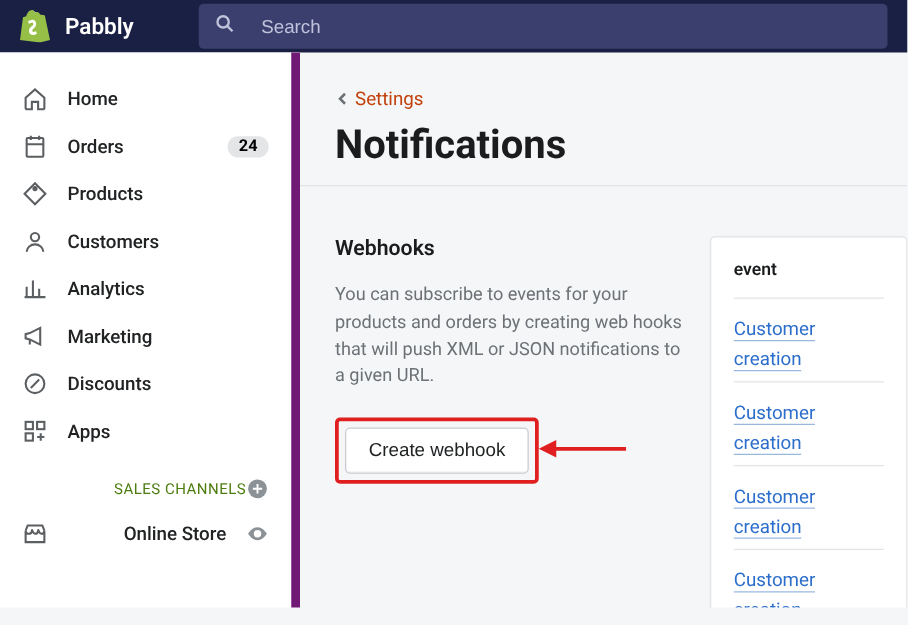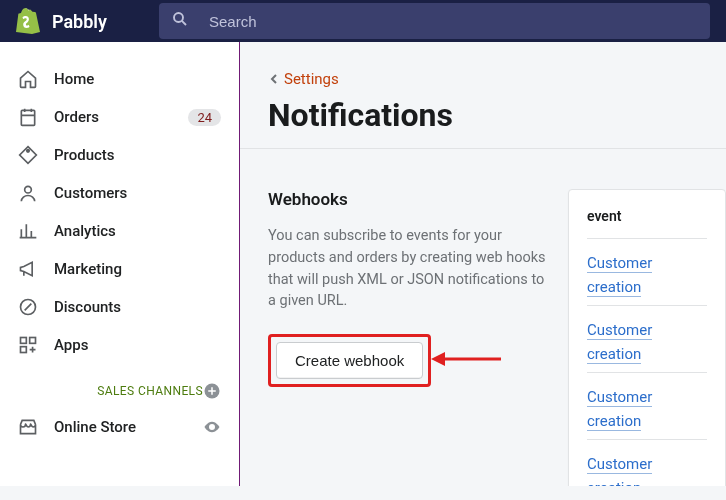--- a/index.html
+++ b/index.html
@@ -9,29 +9,29 @@
   .topbar { height: 42px; background: #1a2044; display: flex; align-items: center; padding: 0 16px; gap: 12px; }
   .logo { width: 24px; height: 26px; }
   .brand { color: #fff; font-weight: 600; font-size: 18px; margin-right: 40px; }
   .search-wrap { flex: 1; display: flex; align-items: center; background: #3a3f6d; border-radius: 4px; height: 36px; padding: 0 12px; gap: 20px; }
   .search-icon svg { width: 18px; height: 18px; }
   .search-input { background: transparent; border: none; outline: none; color: #c0c3db; font-size: 15px; width: 100%; }
   .search-input::placeholder { color: #c0c3db; }
 
   
   .shell { display: flex; height: calc(500px - 56px); }
-  .sidebar { width: 240px; background: #fff; border-right: 1px solid #701a75; padding-top: 18px; }
+  .sidebar { width: 240px; background: #fff; border-right: 7px solid #701a75; padding-top: 18px; }
   .nav-item { display: flex; align-items: center; padding: 9px 18px; gap: 16px; font-size: 15px; color: #202223; cursor: pointer; }
   .nav-item .icon { width: 20px; height: 20px; color: #5c5f62; display: flex; align-items: center; justify-content: center; }
   .nav-item .icon svg { width: 20px; height: 20px; }
   .nav-label { flex: 1; font-weight: 500; }
-  .badge { background: #e4e5e7; color: #7f1d1d; border-radius: 10px; font-size: 13px; padding: 1px 9px; font-weight: 400; }
+  .badge { background: #e4e5e7; color: #000000; border-radius: 10px; font-size: 13px; padding: 1px 9px; font-weight: 700; }
   .section-header { padding: 18px 18px 8px; font-size: 12px; color: #4d7c0f; letter-spacing: 0.4px; display: flex; align-items: center; justify-content: flex-end; }
   .section-header .icon { width: 18px; height: 18px; color: #8c9196; }
-  .channel-item { display: flex; align-items: center; padding: 9px 18px; gap: 16px; font-size: 15px; color: #202223; }
+  .channel-item { display: flex; align-items: center; padding: 9px 18px; gap: 16px; font-size: 15px; color: #202223; text-align: right; }
   .channel-item .icon { width: 20px; height: 20px; color: #5c5f62; }
   .channel-item .eye { margin-left: auto; color: #8c9196; width:18px; height:18px;}
 
   
   .main { flex: 1; padding: 28px 0 0 0; overflow: hidden; }
   .back { display: flex; align-items: center; gap: 4px; color: #c2410c; font-size: 15px; padding-left: 28px; cursor:pointer; }
   .back svg { width: 12px; height: 12px; }
   .page-title { font-size: 32px; font-weight: 700; color: #1a1c1d; padding: 8px 28px 14px; border-bottom: 1px solid #e1e3e5; margin-right: 0; }
 
   .content-row { display: flex; padding: 40px 0 0 28px; gap: 20px; }

